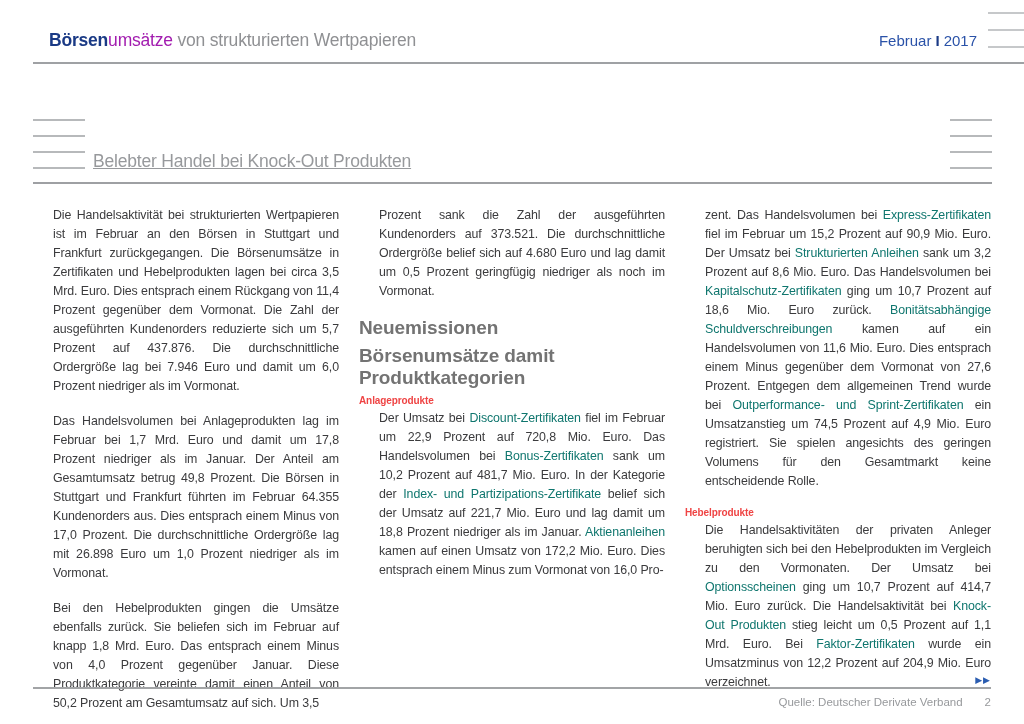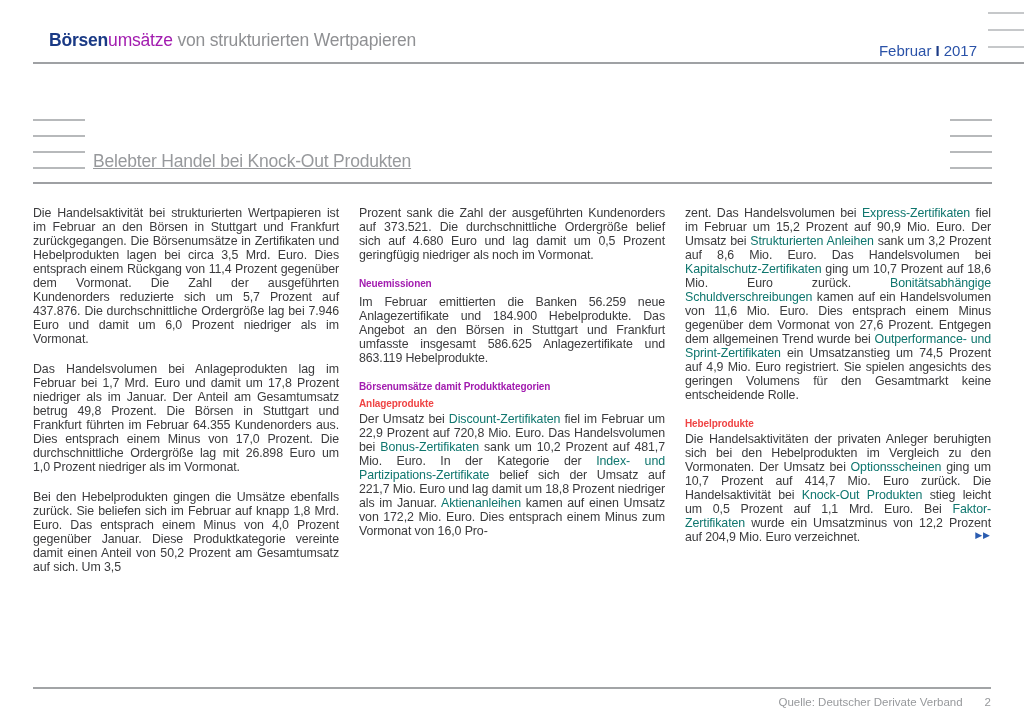--- a/index.html
+++ b/index.html
@@ -5,40 +5,40 @@
   * { margin:0; padding:0; box-sizing:border-box; }
   html,body { background:#ffffff; }
   body { font-family:"Liberation Sans", sans-serif; }
   .page { position:relative; width:1024px; height:724px; background:#ffffff; overflow:hidden; }
 
   
   .brand { position:absolute; left:33px; top:30px; font-size:17.5px; letter-spacing:-0.2px; white-space:nowrap; }
   .brand-bold { color:#1a3a85; font-weight:bold;margin-left:16px; }
   .brand-blue { color:#a21caf; }
   .brand-gray { color:#8f9093; }
-  .issue { position:absolute; right:47px; top:32px; font-size:15px; color:#2a52a8; white-space:nowrap;margin-top:10px; }
+  .issue { position:absolute; right:47px; top:32px; font-size:15px; color:#2a52a8; white-space:nowrap; }
   .issue .sep { font-weight:bold; color:#1a3a85; padding:0 4px; }
   .corner-lines { position:absolute; right:0; top:12px; width:36px; }
   .corner-lines span { display:block; height:2px; background:#c6c8ca; margin-bottom:15px; }
   .header-rule { position:absolute; left:33px; right:0; top:62px; height:2px; background:#9fa1a4; }
 
   
   .deco-left { position:absolute; left:33px; top:119px; width:52px; }
   .deco-right { position:absolute; right:32px; top:119px; width:42px; }
   .deco-left span, .deco-right span { display:block; height:1.6px; background:#b7b9bb; margin-bottom:14.5px; }
   .doc-title { position:absolute; left:93px; top:117px; font-size:22.5px; font-weight:bold; color:#143e92; letter-spacing:-0.2px; white-space:nowrap; }
   .doc-subtitle { position:absolute; left:93px; top:151px; font-size:17.5px; color:#97999c; letter-spacing:-0.2px; white-space:nowrap;text-decoration:underline; }
   .title-rule { position:absolute; left:33px; top:182px; width:959px; height:1.7px; background:#9ea0a3; }
 
   
   .body-cols { position:absolute; left:33px; top:206px; width:958px; display:flex; gap:20px; }
   .col { width:306px; }
-  .col p { font-size:12.4px; line-height:14px; color:#3b3b3d; text-align:justify; letter-spacing:-0.1px; margin-bottom:16px; hyphens:auto; -webkit-hyphens:auto; }
+  .col p { font-size:12.4px; line-height:19px; color:#3b3b3d; text-align:justify; letter-spacing:-0.1px; margin-bottom:16px; hyphens:auto;margin-left:20px; -webkit-hyphens:auto; }
   .col p.has-arrow { position:relative; margin-bottom:0; }
-  .col h2 { font-size:10px; font-weight:bold; color:#a21caf; letter-spacing:-0.1px; margin:4px 0 6px 0; }
+  .col h2 { font-size:19px; font-weight:bold; color:#737373; letter-spacing:-0.1px; margin:4px 0 6px 0; }
   .col h3 { font-size:10px; font-weight:bold; color:#ef4444; letter-spacing:-0.1px; margin:2px 0 3px 0; }
   .col .link { color:#0f766e; }
   .jump-arrow { position:absolute; right:0; bottom:2px; color:#2a5cb0; font-size:9px; letter-spacing:1px; }
 
   
   .footer-rule { position:absolute; left:33px; top:687px; width:958px; height:1.6px; background:#a2a4a6; }
   .footer-text { position:absolute; right:33px; top:696px; display:flex; gap:22px; font-size:11.5px; color:#97999c;align-items:flex-end; }
 </style>
 </head>
 <body>
@@ -75,21 +75,20 @@
 
   <main class="body-cols">
       <div class="col">
         <p><span>Die Handelsaktivität bei strukturierten Wertpapieren ist im Februar an den Börsen in Stuttgart und Frankfurt zurückgegangen. Die Börsenumsätze in Zertifikaten und Hebelprodukten lagen bei circa 3,5 Mrd. Euro. Dies entsprach einem Rückgang von 11,4 Prozent gegenüber dem Vormonat. Die Zahl der ausgeführten Kundenorders reduzierte sich um 5,7 Prozent auf 437.876. Die durchschnittliche Ordergröße lag bei 7.946 Euro und damit um 6,0 Prozent niedriger als im Vormonat.</span></p>
         <p><span>Das Handelsvolumen bei Anlageprodukten lag im Februar bei 1,7 Mrd. Euro und damit um 17,8 Prozent niedriger als im Januar. Der Anteil am Gesamtumsatz betrug 49,8 Prozent. Die Börsen in Stuttgart und Frankfurt führten im Februar 64.355 Kundenorders aus. Dies entsprach einem Minus von 17,0 Prozent. Die durchschnittliche Ordergröße lag mit 26.898 Euro um 1,0 Prozent niedriger als im Vormonat.</span></p>
         <p><span>Bei den Hebelprodukten gingen die Umsätze ebenfalls zurück. Sie beliefen sich im Februar auf knapp 1,8 Mrd. Euro. Das entsprach einem Minus von 4,0 Prozent gegenüber Januar. Diese Produktkategorie vereinte damit einen Anteil von 50,2 Prozent am Gesamtumsatz auf sich. Um 3,5</span></p>
       </div>
       <div class="col">
         <p><span>Prozent sank die Zahl der ausgeführten Kundenorders auf 373.521. Die durchschnittliche Ordergröße belief sich auf 4.680 Euro und lag damit um 0,5 Prozent geringfügig niedriger als noch im Vormonat.</span></p>
         <h2>Neuemissionen</h2>
-        <p><span>Im Februar emittierten die Banken 56.259 neue Anlagezertifikate und 184.900 Hebelprodukte. Das Angebot an den Börsen in Stuttgart und Frankfurt umfasste insgesamt 586.625 Anlagezertifikate und 863.119 Hebelprodukte.</span></p>
         <h2>Börsenumsätze damit Produktkategorien</h2>
         <h3>Anlageprodukte</h3>
         <p><span>Der Umsatz bei </span><span class="link">Discount-Zertifikaten</span><span> fiel im Februar um 22,9 Prozent auf 720,8 Mio. Euro. Das Handelsvolumen bei </span><span class="link">Bonus-Zertifikaten</span><span> sank um 10,2 Prozent auf 481,7 Mio. Euro. In der Kategorie der </span><span class="link">Index- und Partizipations-Zertifikate</span><span> belief sich der Umsatz auf 221,7 Mio. Euro und lag damit um 18,8 Prozent niedriger als im Januar. </span><span class="link">Aktienanleihen</span><span> kamen auf einen Umsatz von 172,2 Mio. Euro. Dies entsprach einem Minus zum Vormonat von 16,0 Pro-</span></p>
       </div>
       <div class="col">
         <p><span>zent. Das Handelsvolumen bei </span><span class="link">Express-Zertifikaten</span><span> fiel im Februar um 15,2 Prozent auf 90,9 Mio. Euro. Der Umsatz bei </span><span class="link">Strukturierten Anleihen</span><span> sank um 3,2 Prozent auf 8,6 Mio. Euro. Das Handelsvolumen bei </span><span class="link">Kapitalschutz-Zertifikaten</span><span> ging um 10,7 Prozent auf 18,6 Mio. Euro zurück. </span><span class="link">Bonitätsabhängige Schuldverschreibungen</span><span> kamen auf ein Handelsvolumen von 11,6 Mio. Euro. Dies entsprach einem Minus gegenüber dem Vormonat von 27,6 Prozent. Entgegen dem allgemeinen Trend wurde bei </span><span class="link">Outperformance- und Sprint-Zertifikaten</span><span> ein Umsatzanstieg um 74,5 Prozent auf 4,9 Mio. Euro registriert. Sie spielen angesichts des geringen Volumens für den Gesamtmarkt keine entscheidende Rolle.</span></p>
         <h3 style="margin-top: 16px;">Hebelprodukte</h3>
         <p class="has-arrow"><span>Die Handelsaktivitäten der privaten Anleger beruhigten sich bei den Hebelprodukten im Vergleich zu den Vormonaten. Der Umsatz bei </span><span class="link">Optionsscheinen</span><span> ging um 10,7 Prozent auf 414,7 Mio. Euro zurück. Die Handelsaktivität bei </span><span class="link">Knock-Out Produkten</span><span> stieg leicht um 0,5 Prozent auf 1,1 Mrd. Euro. Bei </span><span class="link">Faktor-Zertifikaten</span><span> wurde ein Umsatzminus von 12,2 Prozent auf 204,9 Mio. Euro verzeichnet.</span><span class="jump-arrow">▶▶</span></p>
       </div>
     </main>

